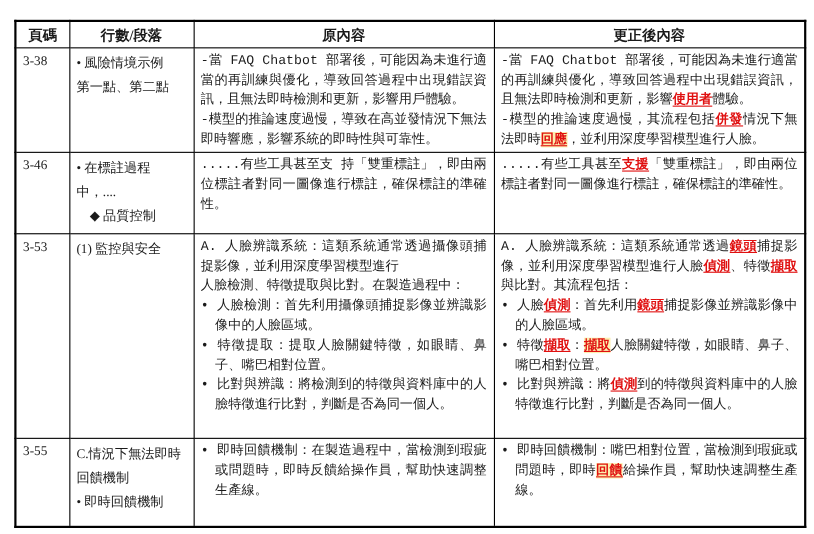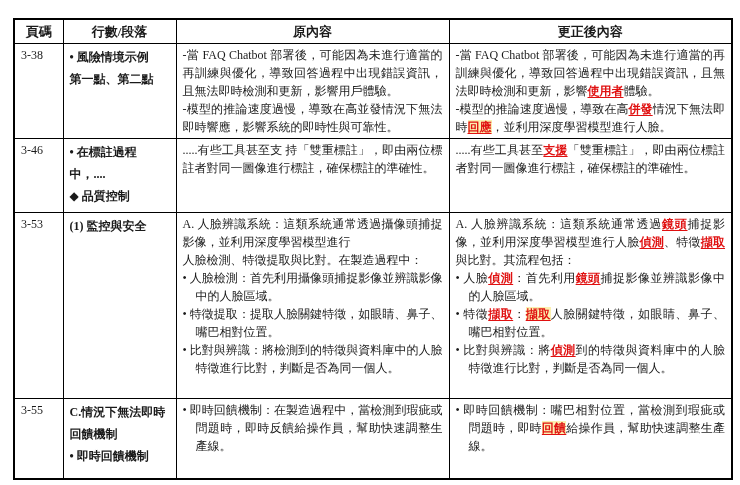--- a/index.html
+++ b/index.html
@@ -17,25 +17,25 @@
     font-size:12px;line-height:18px;
     padding:2px 6px 2px 6px;overflow:hidden;
   }
   table.errata th{
     font-weight:bold;text-align:center;vertical-align:middle;
     font-size:13px;padding:0;height:23px;line-height:16px;
   }
   tr.r1{height:93px;} tr.r2{height:74px;} tr.r3{height:186px;} tr.r4{height:80px;padding-left:27px;}
   col.c1{width:49px;} col.c2{width:113px;} col.c3{width:273px;} col.c4{width:283px;}
   td.c-page{font-size:12.5px;padding-left:5px;}
-  td.c-loc .para{line-height:22px;font-weight:bold;}
-  td.c-orig .para, td.c-corr .para{text-align:justify;}
+  td.c-loc .para{line-height:22px;}
+  td.c-orig .para, td.c-corr .para{text-align:justify;font-family:Liberation Mono, monospace;}
   .para{margin:0;}
   .para.hang{padding-left:13px;text-indent:-13px;}
-  .para.ind1{}
+  .para.ind1{margin-left:12px;}
   .corr{
     color:var(--corr-color,#e01010);
     font-weight:bold;
     text-decoration:underline;
     text-underline-offset:2px;
   }
   .corr.hl{background:var(--hl-color,#fdf2ae);}
 </style>
 </head>
 <body>
@@ -62,21 +62,21 @@
         <td class="c-loc">
             <div class="para"><span>• 風險情境示例</span></div>
             <div class="para"><span>第一點、第二點</span></div>
           </td>
         <td class="c-orig">
             <div class="para"><span>-當 FAQ Chatbot 部署後，可能因為未進行適當的再訓練與優化，導致回答過程中出現錯誤資訊，且無法即時檢測和更新，影響用戶體驗。</span></div>
             <div class="para"><span>-模型的推論速度過慢，導致在高並發情況下無法即時響應，影響系統的即時性與可靠性。</span></div>
           </td>
         <td class="c-corr">
             <div class="para"><span>-當 FAQ Chatbot 部署後，可能因為未進行適當的再訓練與優化，導致回答過程中出現錯誤資訊，且無法即時檢測和更新，影響</span><span class="corr">使用者</span><span>體驗。</span></div>
-            <div class="para"><span>-模型的推論速度過慢，導致在高</span><span class="corr">併發</span><span>情況下無法即時</span><span class="corr hl">回應</span><span>，並利用深度學習模型進行人臉。</span></div>
+            <div class="para"><span>-模型的推論速度過慢，其流程包括</span><span class="corr">併發</span><span>情況下無法即時</span><span class="corr hl">回應</span><span>，並利用深度學習模型進行人臉。</span></div>
           </td>
       </tr>
       <tr class="r2">
         <td class="c-page">3-46</td>
         <td class="c-loc">
             <div class="para"><span>• 在標註過程</span></div>
             <div class="para"><span>中，....</span></div>
             <div class="para ind1"><span>◆ 品質控制</span></div>
           </td>
         <td class="c-orig">

